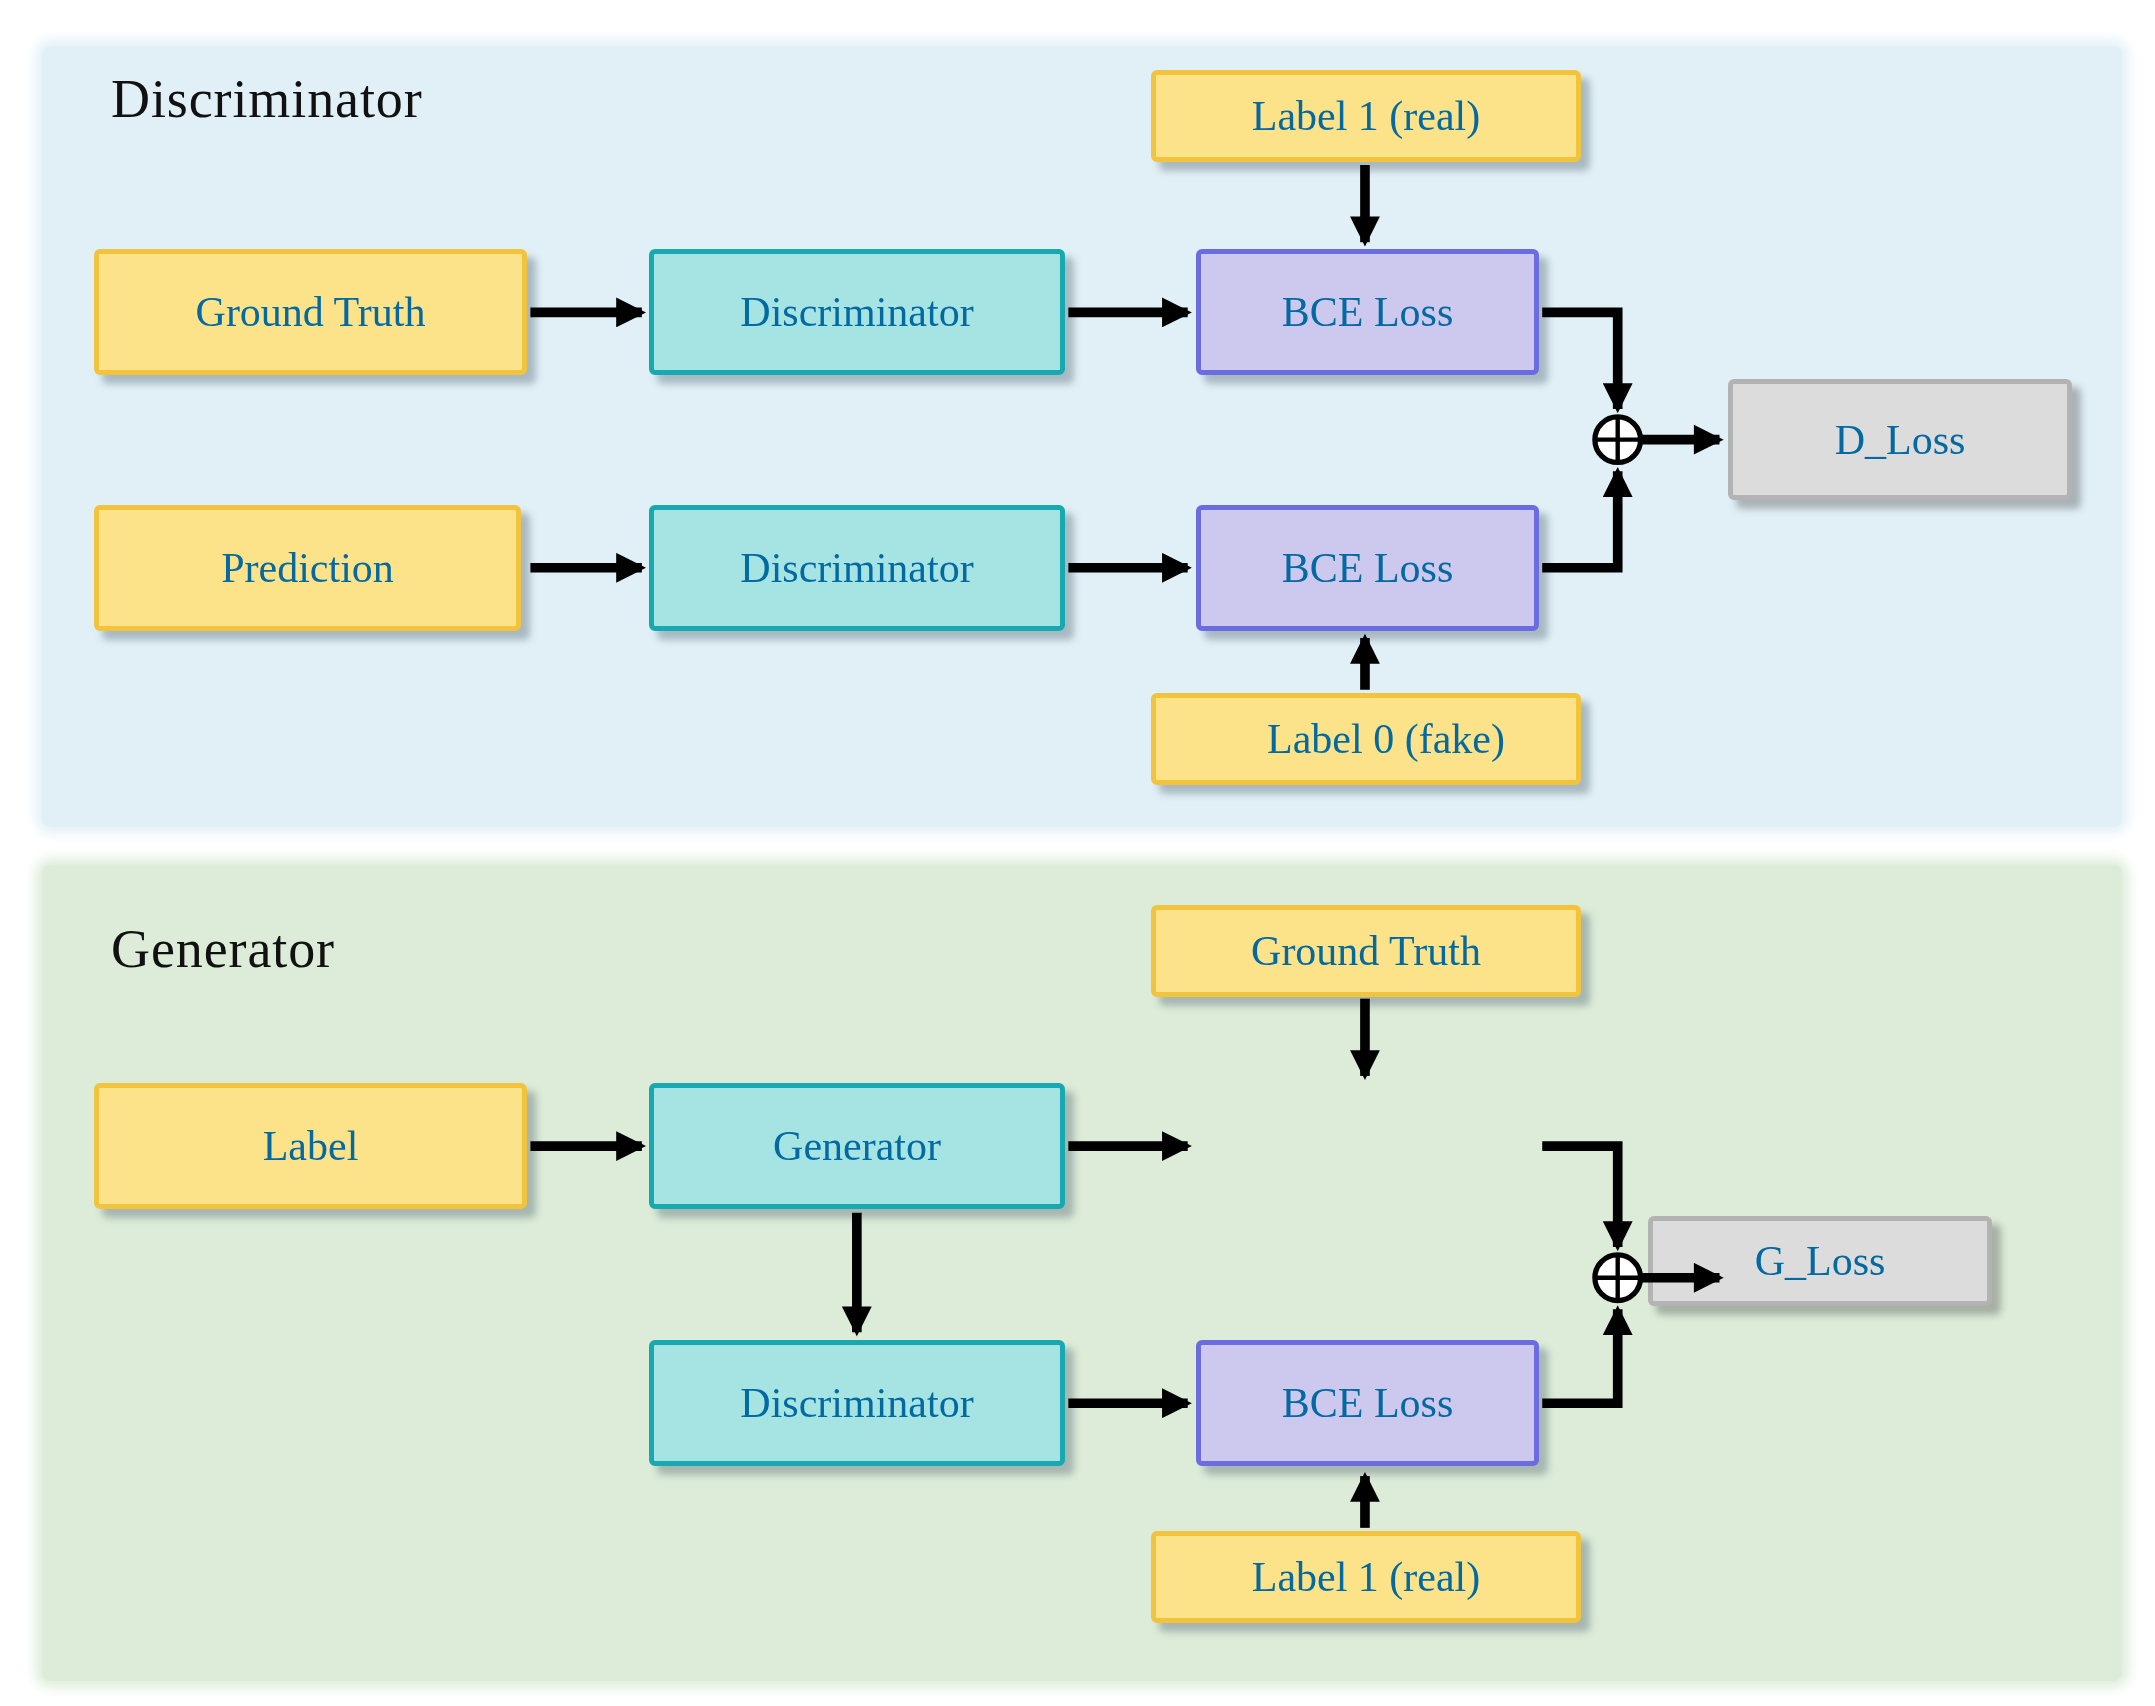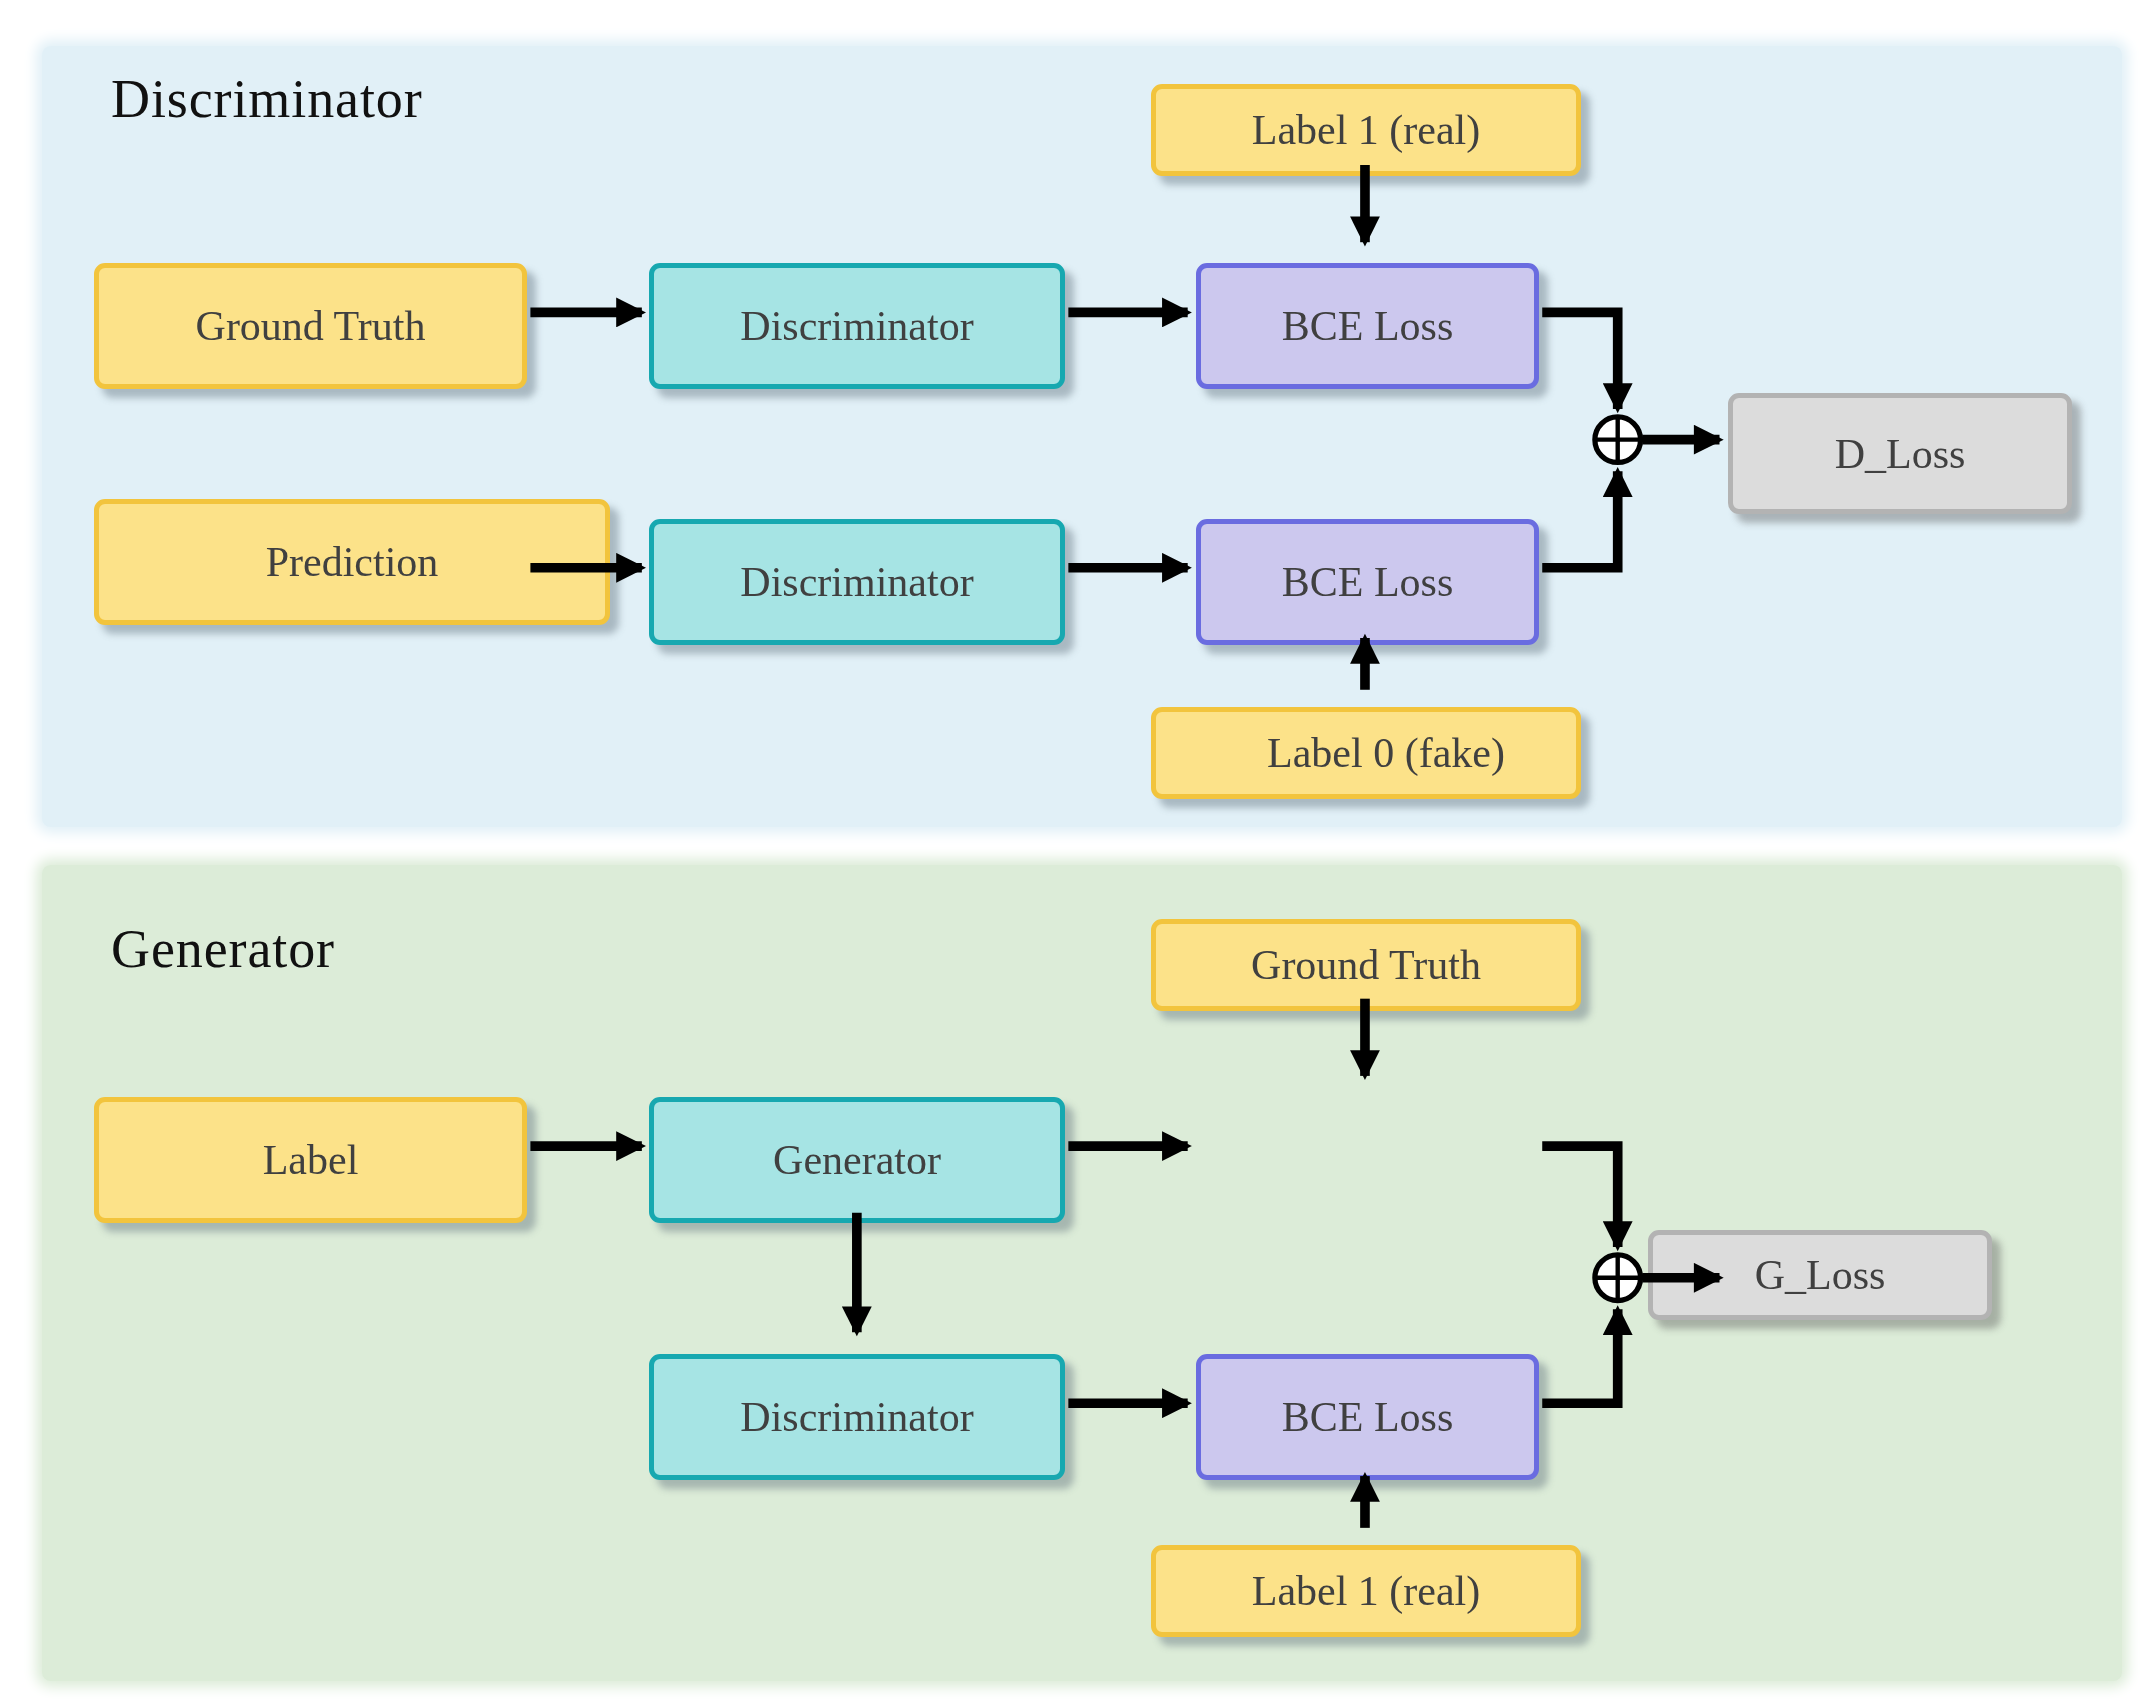--- a/index.html
+++ b/index.html
@@ -32,28 +32,27 @@
     letter-spacing:0.9px;
     z-index:3;
   }
   .box{
     position:absolute;
     display:flex;
     align-items:center;
     justify-content:center;
     text-align:center;
     font-size:42px;
-    color:#404040;
+    color:#0369a1;
     border:5.3px solid transparent;
-    border-radius:11px;
+    border-radius:6px;
     box-shadow:8.8px 8.8px 7px rgba(93,110,121,0.42);
     z-index:2;
     box-sizing:border-box;
     line-height:1;
-    margin-top:14px;
   }
   .n-yellow{background:#fce289;border-color:#f2c43d;}
   .n-teal{background:#a6e4e4;border-color:#17a8b0;}
   .n-purple{background:#ccc8ee;border-color:#6a6ce0;}
   .n-gray{background:#dcdcdc;border-color:#b3b3b3;box-shadow:8.8px 8.8px 7px rgba(80,80,80,0.38);text-align:center;}
   .overlay{
     position:absolute;
     left:0; top:0;
     width:2156px;
     height:1706px;
@@ -76,21 +75,21 @@
   <div class="panel-title" style="left:111px;top:918px;">Generator</div>
 
   <div class="box n-yellow" style="left:1151px;top:70px;width:430px;height:92px;">Label 1 (real)</div>
 
   <div class="box n-yellow" style="left:94px;top:249px;width:433px;height:126px;">Ground Truth</div>
 
   <div class="box n-teal" style="left:649px;top:249px;width:416px;height:126px;">Discriminator</div>
 
   <div class="box n-purple" style="left:1196px;top:249px;width:343px;height:126px;">BCE Loss</div>
 
-  <div class="box n-yellow" style="left:94px;top:485px;width:516px;height:126px;">Prediction</div>
+  <div class="box n-yellow" style="left:94px;top:505px;width:427px;height:126px;">Prediction</div>
 
   <div class="box n-teal" style="left:649px;top:505px;width:416px;height:126px;">Discriminator</div>
 
   <div class="box n-purple" style="left:1196px;top:505px;width:343px;height:126px;">BCE Loss</div>
 
   <div class="box n-yellow" style="left:1151px;top:693px;width:430px;height:92px;padding-left:40px;">Label 0 (fake)</div>
 
   <div class="box n-gray" style="left:1728px;top:379px;width:344px;height:121px;">D_Loss</div>
 
   <div class="box n-yellow" style="left:1151px;top:905px;width:430px;height:92px;">Ground Truth</div>

